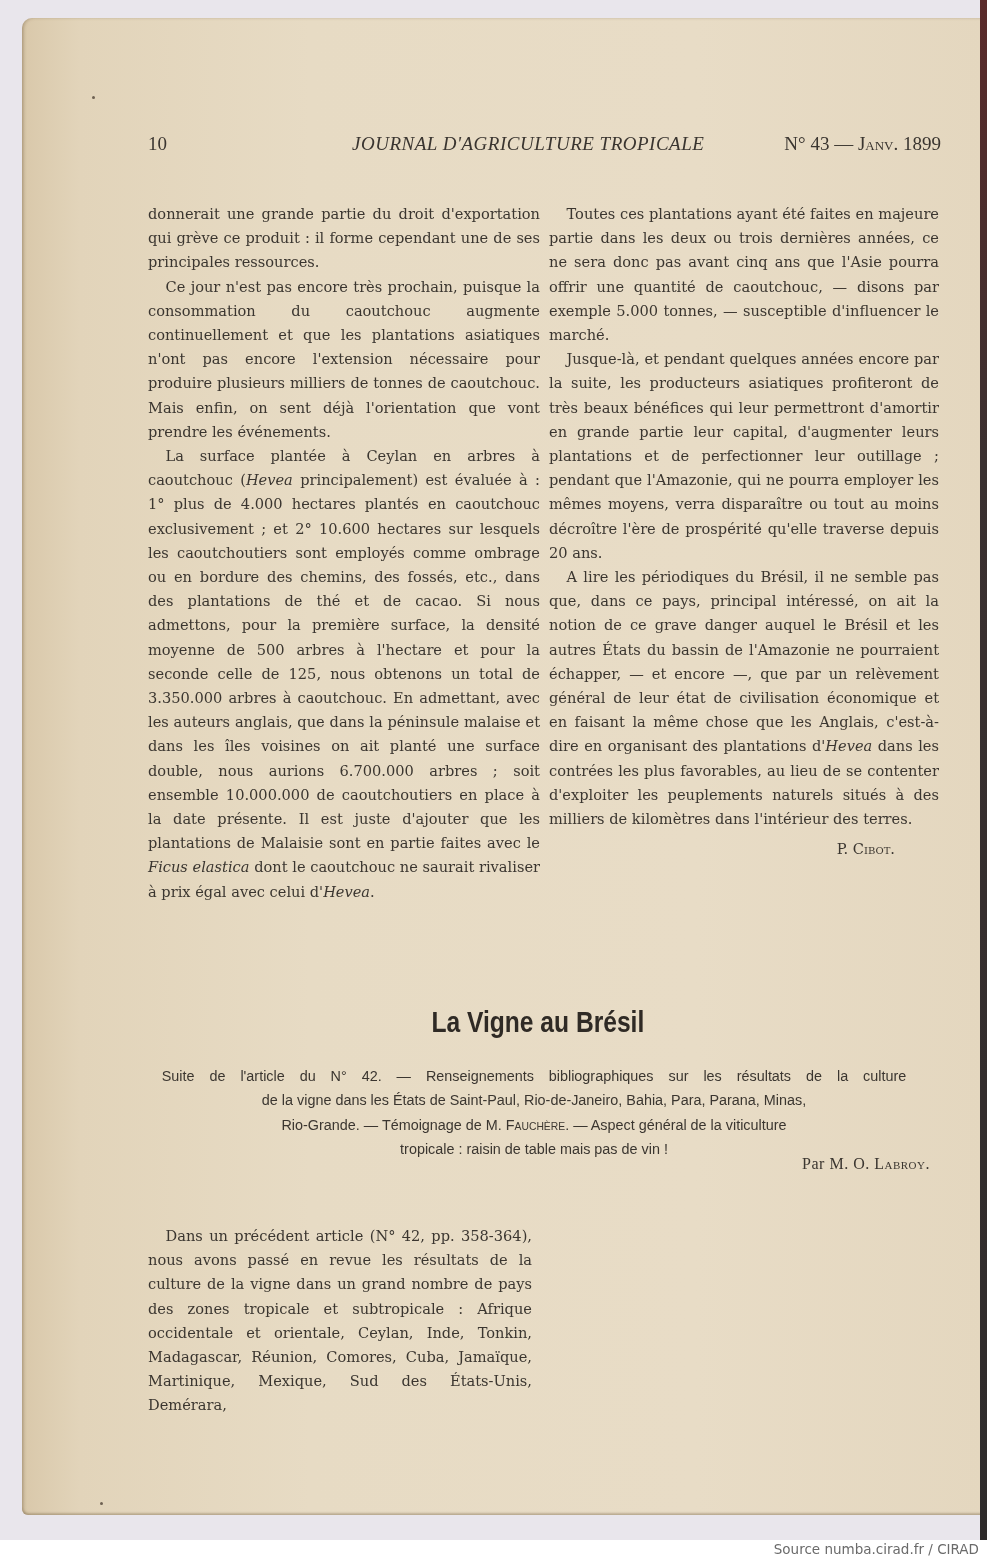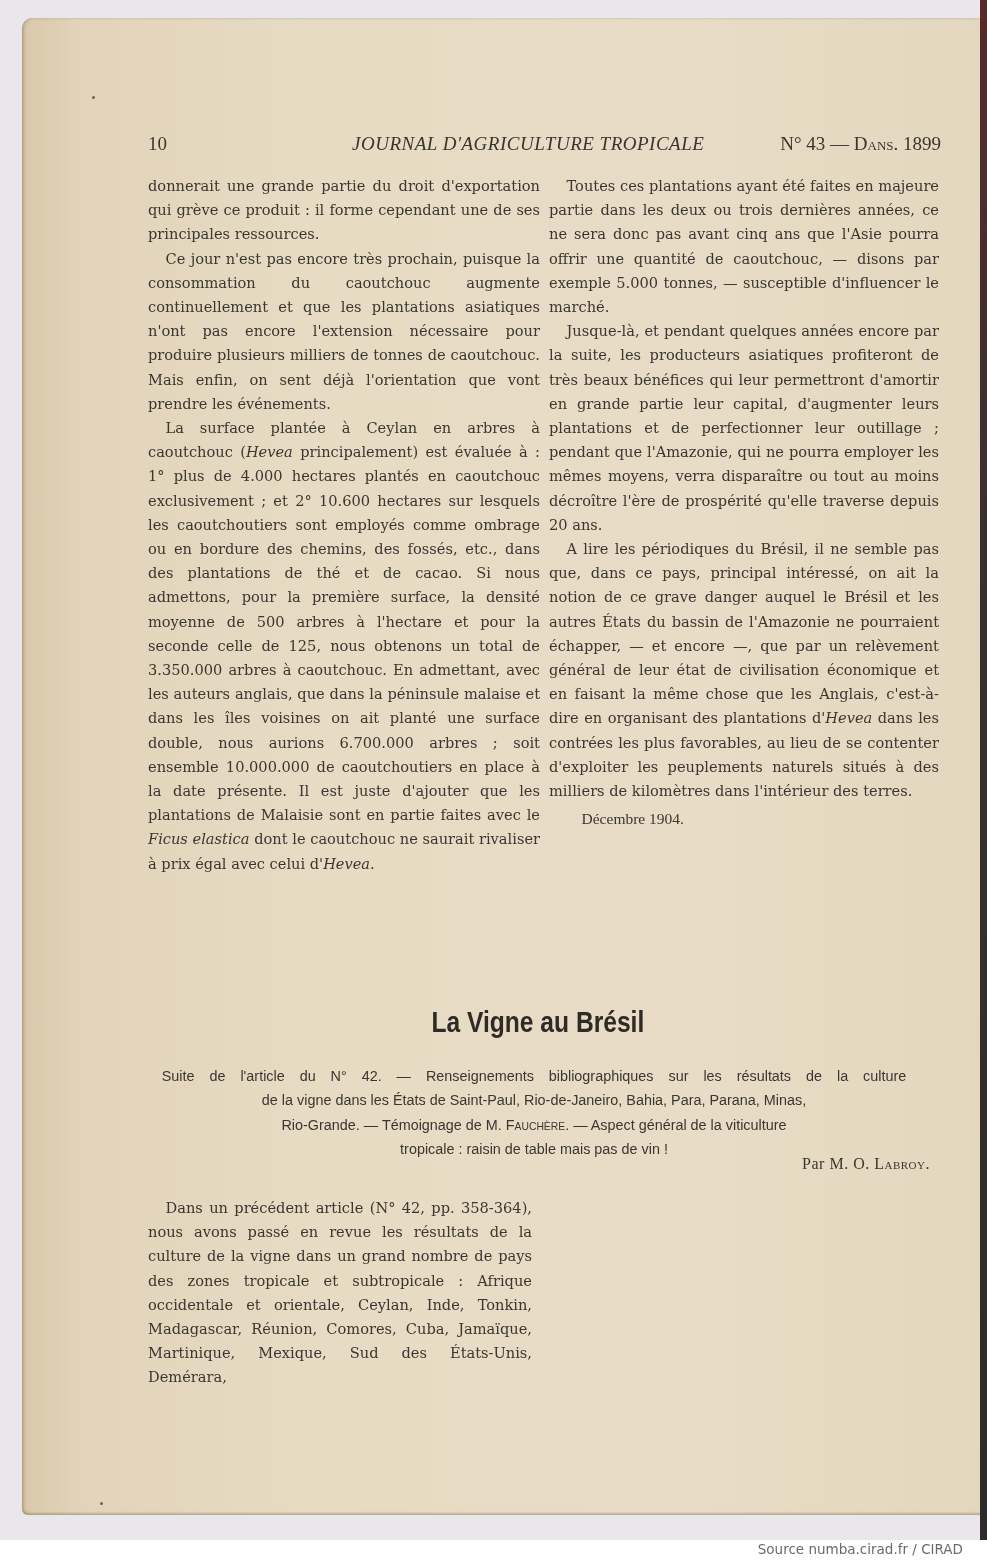--- a/index.html
+++ b/index.html
@@ -27,20 +27,21 @@
     font-family: "Liberation Serif", serif; font-size: 19px; color: #3a3530;
   }
   .running-head .pno { position: absolute; left: 0; top: 0; }
   .running-head .jtitle { position: absolute; left: 204px; top: 0; letter-spacing: 0.5px; font-style: italic; }
   .running-head .issue { position: absolute; right: 0; top: 0; }
   .sc { font-variant: small-caps; }
   .col {
     position: absolute; font-family: "DejaVu Serif", serif;
     font-size: 14.6px; line-height: 24.2px; color: #3b3630;
     text-align: justify;
+    margin-top: 28px;
   }
   .col p { margin: 0; text-indent: 1.2em; }
   .col p.noindent { text-indent: 0; }
   .col1 { left: 148px; top: 174px; width: 392px; }
   .col2 { left: 549px; top: 174px; width: 390px; }
   .signature { text-align: right; padding-right: 44px; margin-top: 6px !important; text-indent: 0 !important; }
   .signature .sc { font-variant: small-caps; }
   .dateline { margin-top: 4px !important; text-indent: 2.1em !important; font-family: "Liberation Serif", serif; font-size: 15.5px; }
   .article-title {
     position: absolute; left: 0; top: 1005px; width: 1077px; text-align: center;
@@ -54,52 +55,52 @@
     transform: scaleX(0.94); transform-origin: 396px 0;
   }
   .summary .first { text-align: justify; text-align-last: justify; }
   .byline {
     position: absolute; left: 138px; top: 1155px; width: 792px; text-align: right;
     font-family: "Liberation Serif", serif; font-size: 16px; color: #3b3630; letter-spacing: 0.5px;
   }
   .col3 { left: 148px; top: 1196px; width: 384px; }
   .col4 { left: 543px; top: 1196px; width: 384px; }
   .source-note {
-    position: absolute; right: 24px; top: 1541px;
+    position: absolute; right: 8px; top: 1541px;
     font-family: "DejaVu Sans", sans-serif; font-size: 13.5px; color: #6a6a6a;
   }
   .speck { position: absolute; width: 3px; height: 3px; border-radius: 50%; background: #6e6152; }
 </style>
 </head>
 <body>
 
 <div class="scan-bg"></div>
 <div class="page"></div>
 <div class="edge-strip"></div>
 
 <span class="speck" style="left:92px;top:96px;"></span>
 <span class="speck" style="left:100px;top:1502px;"></span>
 
 <div class="running-head">
   <span class="pno">10</span>
   <span class="jtitle">JOURNAL D'AGRICULTURE TROPICALE</span>
-  <span class="issue"><span>N° 43 —</span> <span class="sc">Dans.</span> <span>1899</span></span>
+  <span class="issue"><span>N° 43 —</span> <span class="sc">Janv.</span> <span>1899</span></span>
 </div>
 
 <div class="col col1">
   <p class="noindent">donnerait une grande partie du droit d'exportation qui grève ce produit : il forme cependant une de ses principales ressources.</p>
   <p>Ce jour n'est pas encore très prochain, puisque la consommation du caoutchouc augmente continuellement et que les plantations asiatiques n'ont pas encore l'extension nécessaire pour produire plusieurs milliers de tonnes de caoutchouc. Mais enfin, on sent déjà l'orientation que vont prendre les événements.</p>
   <p><span>La surface plantée à Ceylan en arbres à caoutchouc (</span><i>Hevea</i><span> principalement) est évaluée à : 1° plus de 4.000 hectares plantés en caoutchouc exclusivement ; et 2° 10.600 hectares sur lesquels les caoutchoutiers sont employés comme ombrage ou en bordure des chemins, des fossés, etc., dans des plantations de thé et de cacao. Si nous admettons, pour la première surface, la densité moyenne de 500 arbres à l'hectare et pour la seconde celle de 125, nous obtenons un total de 3.350.000 arbres à caoutchouc. En admettant, avec les auteurs anglais, que dans la péninsule malaise et dans les îles voisines on ait planté une surface double, nous aurions 6.700.000 arbres ; soit ensemble 10.000.000 de caoutchoutiers en place à la date présente. Il est juste d'ajouter que les plantations de Malaisie sont en partie faites avec le </span><i>Ficus elastica</i><span> dont le caoutchouc ne saurait rivaliser à prix égal avec celui d'</span><i>Hevea</i><span>.</span></p>
 </div>
 
 <div class="col col2">
   <p>Toutes ces plantations ayant été faites en majeure partie dans les deux ou trois dernières années, ce ne sera donc pas avant cinq ans que l'Asie pourra offrir une quantité de caoutchouc, — disons par exemple 5.000 tonnes, — susceptible d'influencer le marché.</p>
   <p>Jusque-là, et pendant quelques années encore par la suite, les producteurs asiatiques profiteront de très beaux bénéfices qui leur permettront d'amortir en grande partie leur capital, d'augmenter leurs plantations et de perfectionner leur outillage ; pendant que l'Amazonie, qui ne pourra employer les mêmes moyens, verra disparaître ou tout au moins décroître l'ère de prospérité qu'elle traverse depuis 20 ans.</p>
   <p><span>A lire les périodiques du Brésil, il ne semble pas que, dans ce pays, principal intéressé, on ait la notion de ce grave danger auquel le Brésil et les autres États du bassin de l'Amazonie ne pourraient échapper, — et encore —, que par un relèvement général de leur état de civilisation économique et en faisant la même chose que les Anglais, c'est-à-dire en organisant des plantations d'</span><i>Hevea</i><span> dans les contrées les plus favorables, au lieu de se contenter d'exploiter les peuplements naturels situés à des milliers de kilomètres dans l'intérieur des terres.</span></p>
-  <p class="dateline">Décembre 1904.</p>
+  <p class="signature"><span>P.</span> <span class="sc">Cibot.</span></p>
 </div>
 
 <div class="article-title">La Vigne au Brésil</div>
 
 <div class="summary">
   <div class="first">Suite de l'article du N° 42. — Renseignements bibliographiques sur les résultats de la culture</div>
   <div>de la vigne dans les États de Saint-Paul, Rio-de-Janeiro, Bahia, Para, Parana, Minas,</div>
   <div><span>Rio-Grande. — Témoignage de M. </span><span class="sc">Fauchère</span><span>. — Aspect général de la viticulture</span></div>
   <div>tropicale : raisin de table mais pas de vin !</div>
 </div>

